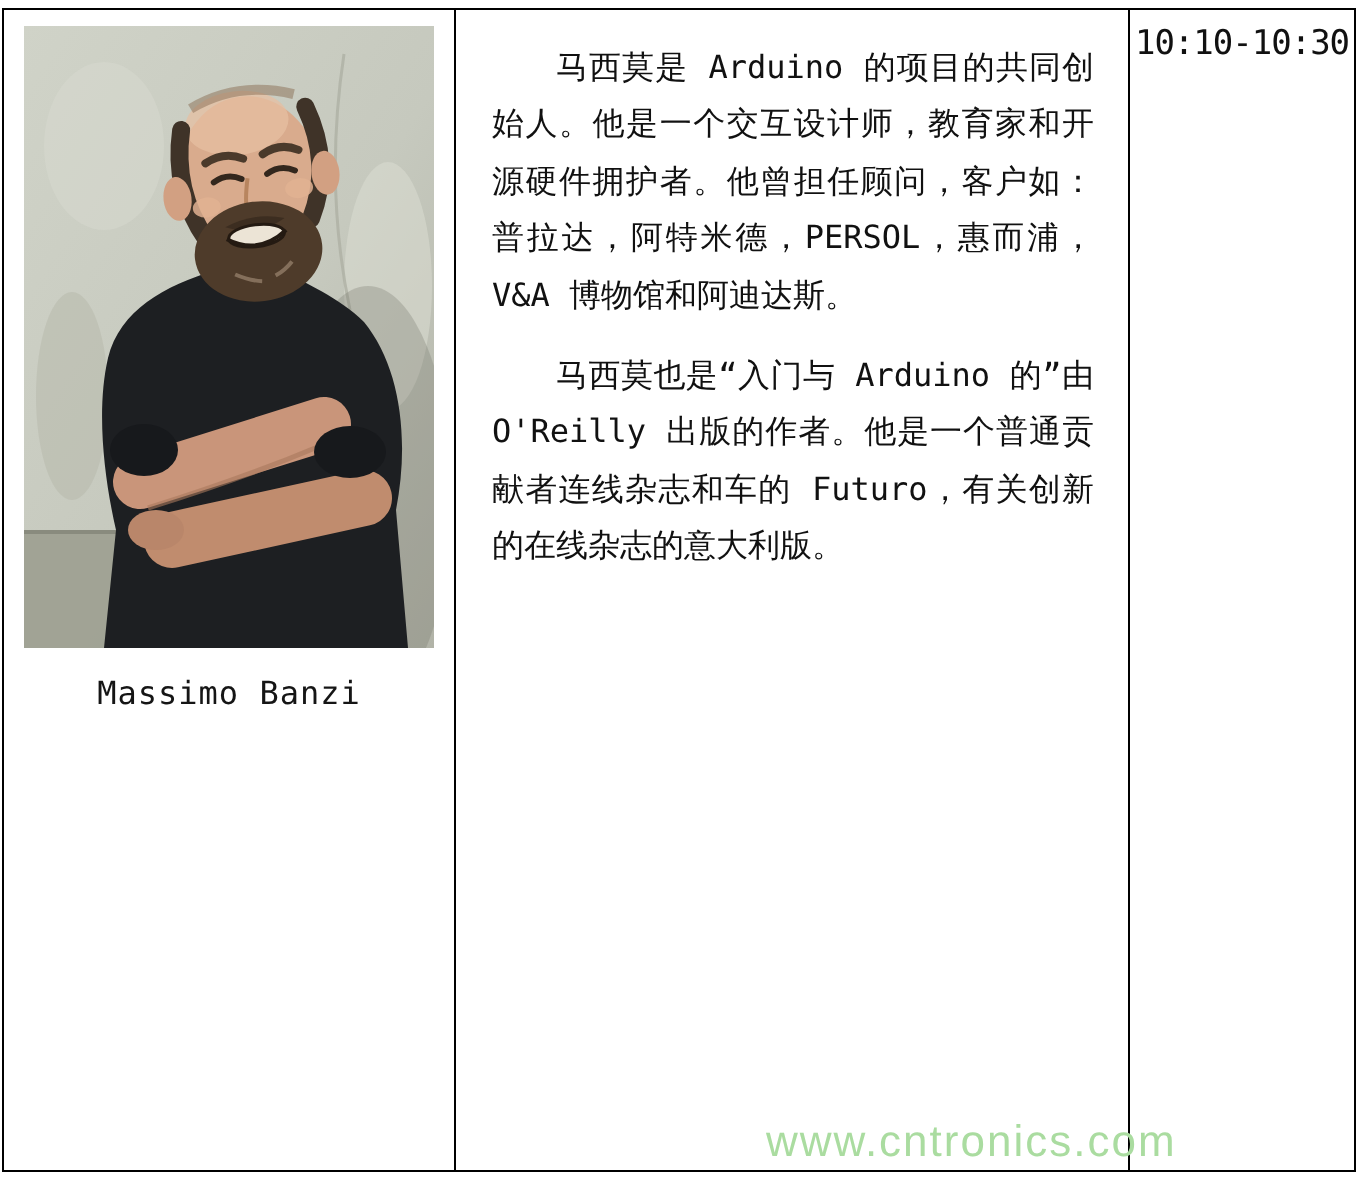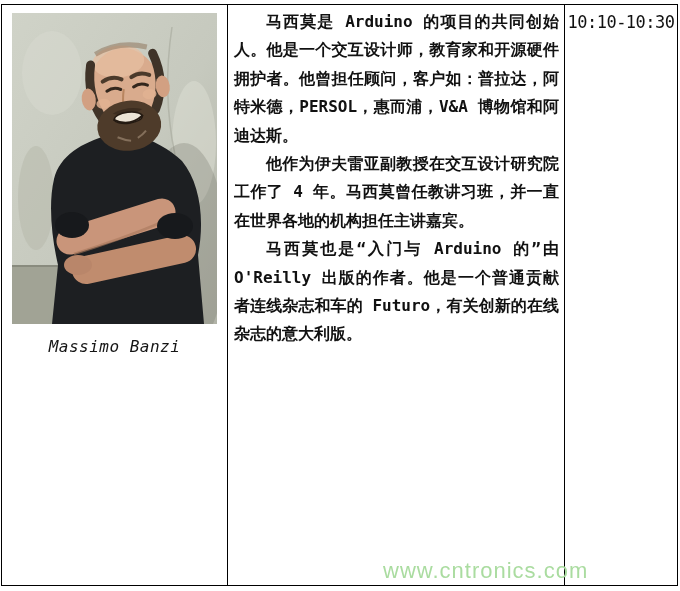--- a/index.html
+++ b/index.html
@@ -18,29 +18,29 @@
   }
   .cell { min-width:0; }
   .photo-cell {
     border-right:1.5px solid #000;
     display:flex; flex-direction:column; align-items:center;
     padding-top:8px;
   }
   .portrait-frame { width:205px; height:311px; overflow:hidden; }
   .portrait-frame svg { display:block; width:205px; height:311px; }
   .speaker-caption {
-    margin-top:13px; font-size:16px; letter-spacing:0.5px; color:#151515;font-style:italic;
+    margin-top:13px; font-size:16px; letter-spacing:0.5px; color:#151515;
   }
   .bio-cell {
     border-right:1.5px solid #000;
     padding:3px 5px 0 6px;
     font-size:16px; line-height:28.4px;
     text-align:justify;
   }
-  .bio-cell p { margin:0; text-indent:2em;font-weight:bold; }
+  .bio-cell p { margin:12px; text-indent:2em; }
   .time-cell {
     text-align:center; padding-top:7px;
     font-size:17px; letter-spacing:-0.5px; white-space:nowrap;
   }
   .watermark {
     position:absolute; left:383px; top:558px; z-index:5;
     font-family:"Liberation Sans","DejaVu Sans",sans-serif;
     font-size:22px; letter-spacing:1px;
     color:#aadca0; pointer-events:none;
   }
@@ -108,21 +108,20 @@
           <path d="M100,123 Q107,127 113,128" stroke="#b9a38c" stroke-width="2" fill="none" opacity="0.5"></path>
           <path d="M120,126 Q125,124 129,120" stroke="#b9a38c" stroke-width="2" fill="none" opacity="0.5"></path>
         </g>
       </svg>
     </div>
     <div class="speaker-caption">Massimo Banzi</div>
   </div>
 
   <div class="cell bio-cell">
     <p>马西莫是 Arduino 的项目的共同创始人。他是一个交互设计师，教育家和开源硬件拥护者。他曾担任顾问，客户如：普拉达，阿特米德，PERSOL，惠而浦，V&amp;A 博物馆和阿迪达斯。</p>
-    <p>他作为伊夫雷亚副教授在交互设计研究院工作了 4 年。马西莫曾任教讲习班，并一直在世界各地的机构担任主讲嘉宾。</p>
     <p>马西莫也是“入门与 Arduino 的”由 O'Reilly 出版的作者。他是一个普通贡献者连线杂志和车的 Futuro，有关创新的在线杂志的意大利版。</p>
 
   </div>
 
   <div class="cell time-cell">
     <span>10:10-10:30</span>
   </div>
 
 </div>
 

